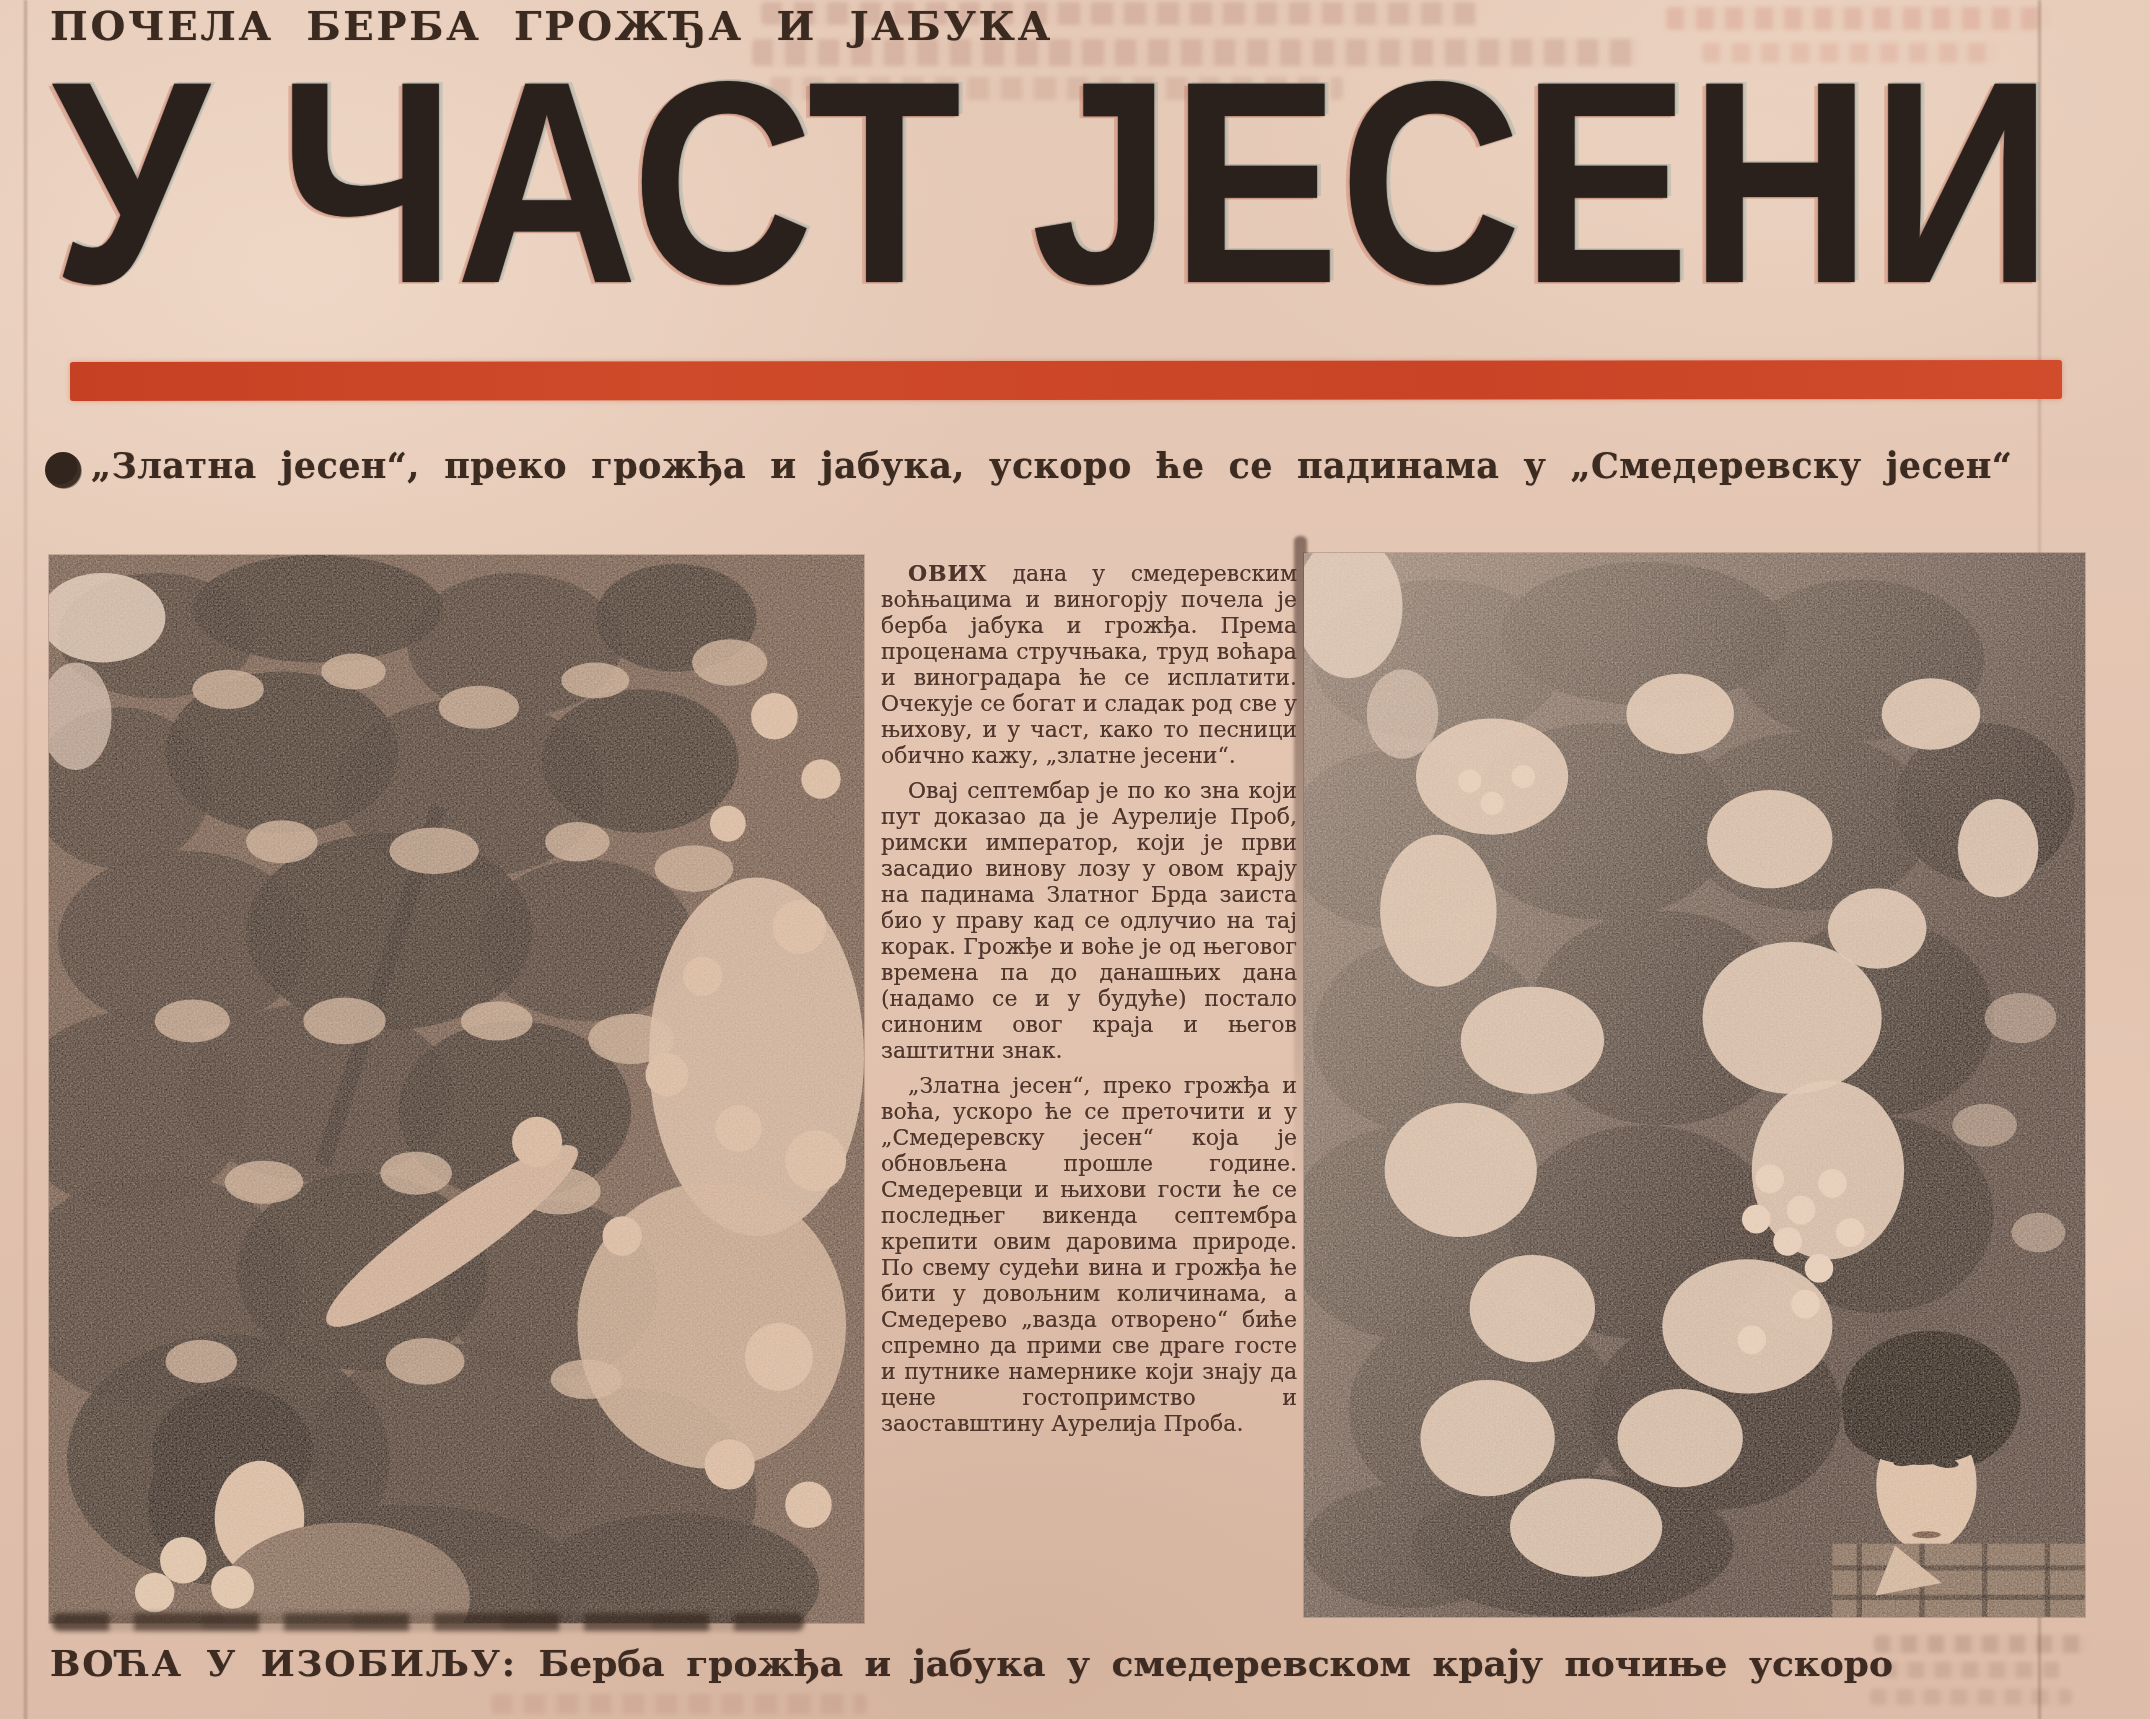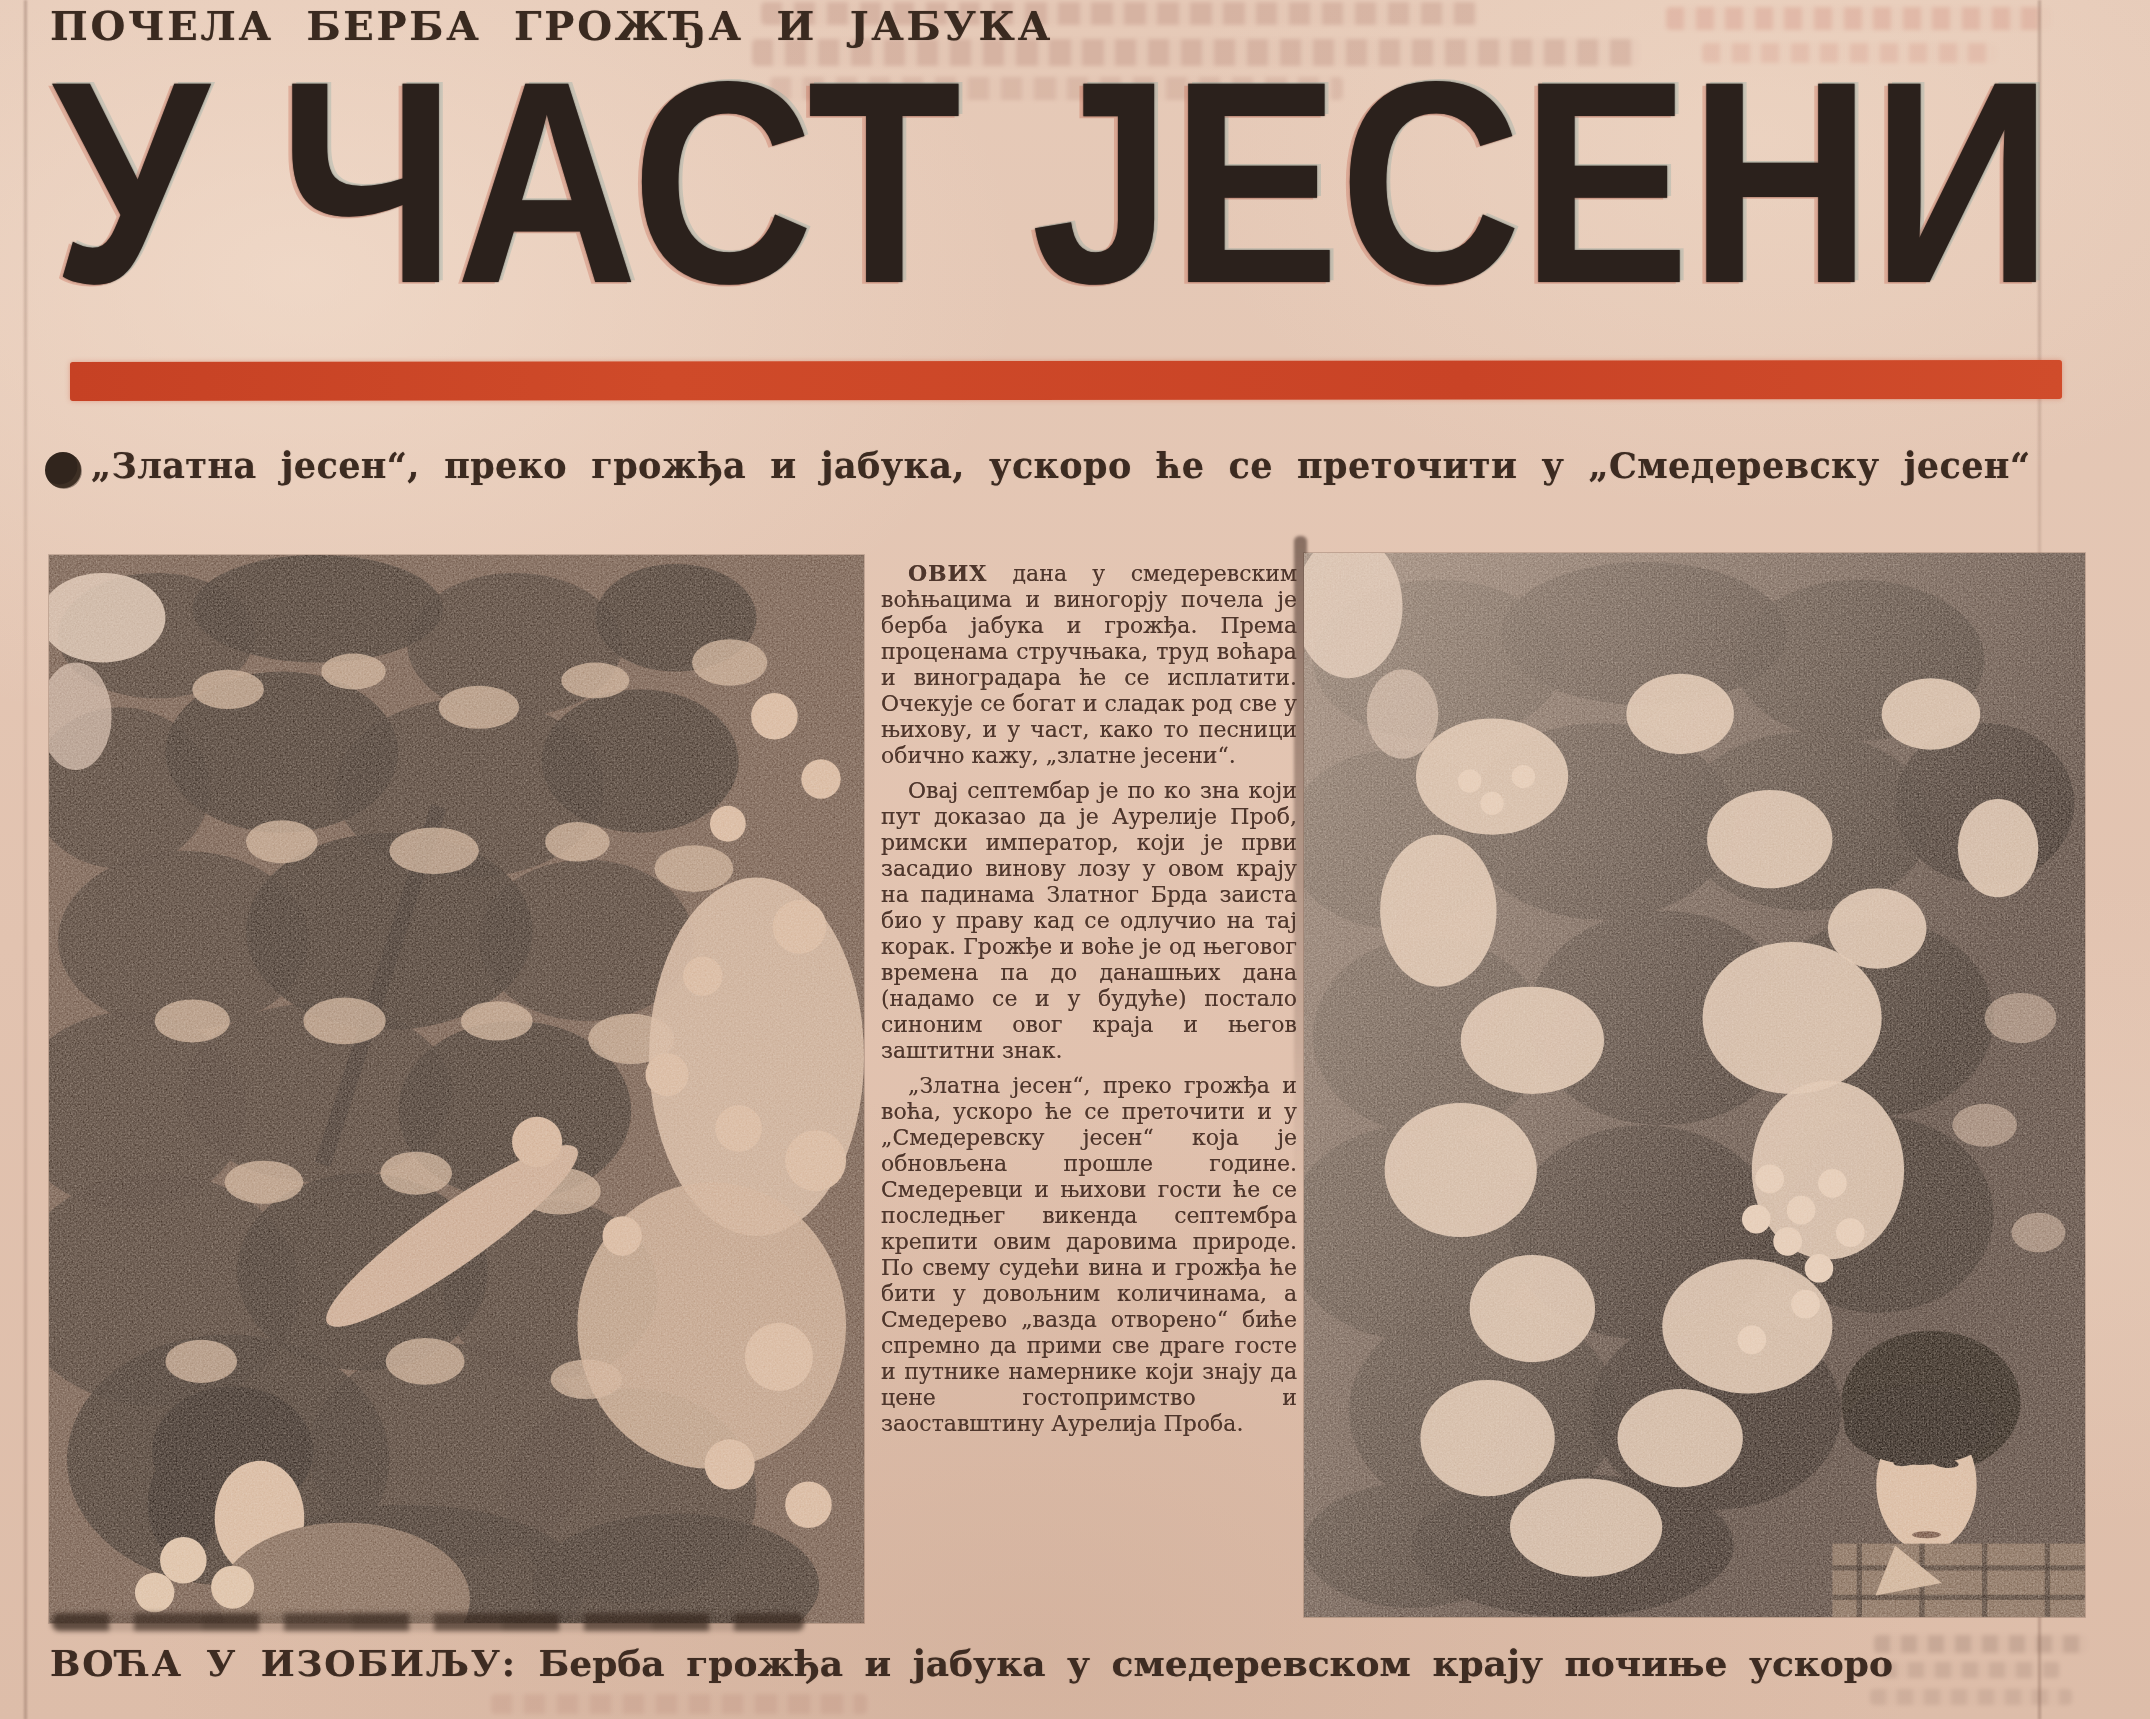--- a/index.html
+++ b/index.html
@@ -101,21 +101,21 @@
   <div class="ghost gray" style="left:1870px;top:1689px;width:202px;height:16px;opacity:.35"></div>
   <div class="ghost" style="left:491px;top:1694px;width:376px;height:19.7px;opacity:.32"></div>
 
   <div class="kicker">ПОЧЕЛА БЕРБА ГРОЖЂА И ЈАБУКА</div>
 
   <div class="headline">У ЧАСТ ЈЕСЕНИ</div>
 
   <div class="redbar"></div>
 
   <div class="bullet"></div>
-  <div class="subhead">„Златна јесен“, преко грожђа и јабука, ускоро ће се  преточити у „Смедеревску јесен“</div>
+  <div class="subhead">„Златна јесен“, преко грожђа и јабука, ускоро ће се  падинама у „Смедеревску јесен“</div>
 
   <div class="photo photo-left">
     <svg viewBox="0 0 910 1192" preserveAspectRatio="none" xmlns="http://www.w3.org/2000/svg">
       <defs>
         <filter id="grainL">
             <feTurbulence type="fractalNoise" baseFrequency="0.55" numOctaves="2" seed="7"></feTurbulence>
           <feColorMatrix type="matrix" values="0 0 0 0 0.88  0 0 0 0 0.76  0 0 0 0 0.66  0.6 0.6 0.6 0 -0.42"></feColorMatrix>
           </filter>
         <pattern id="htL" width="6" height="6" patternUnits="userSpaceOnUse" patternTransform="rotate(45)">
           <circle cx="3" cy="3" r="1.1" fill="rgba(236,215,197,0.8)"></circle>

